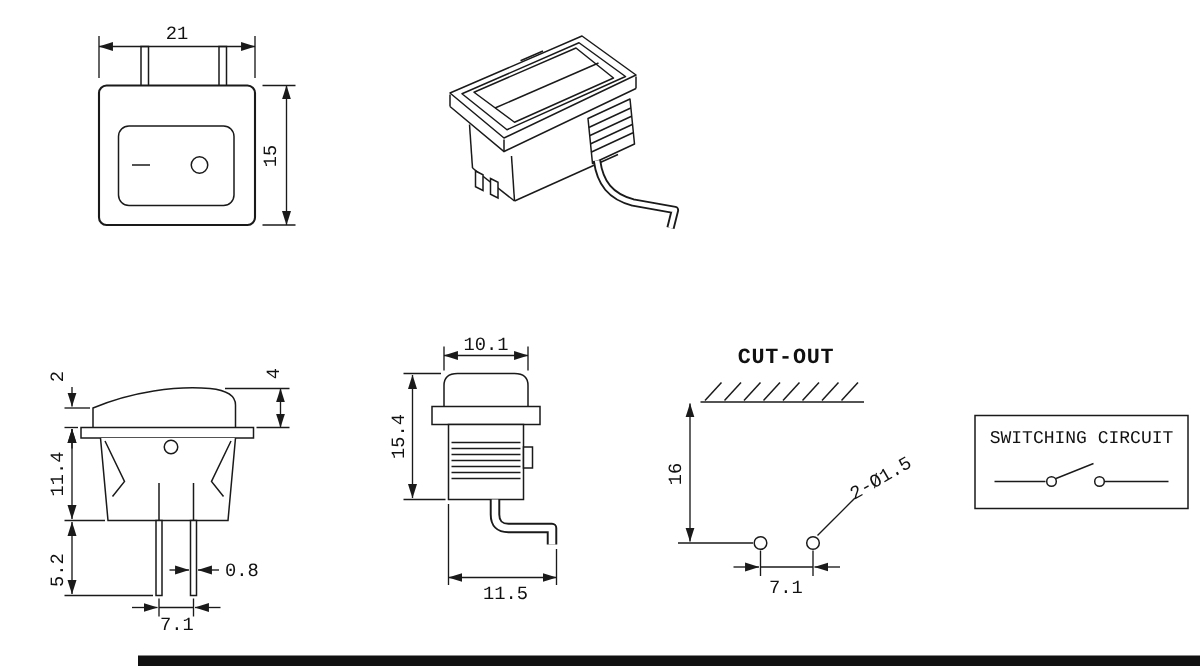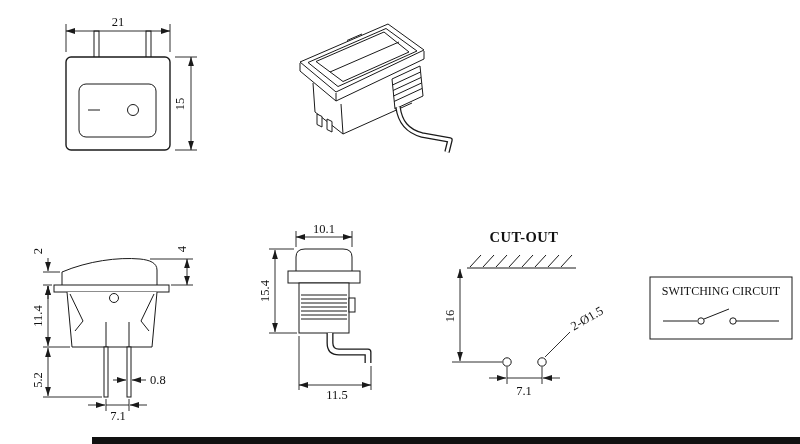--- a/index.html
+++ b/index.html
@@ -1,18 +1,18 @@
 <!DOCTYPE html>
 <html><head>
 <meta charset="utf-8">
 <style>
   html,body { margin:0; padding:0; background:#fff; }
   .canvas {
     position:relative; width:800px; height:444px; background:#ffffff;
-    font-family:Liberation Serif, serif; overflow:hidden;
+    font-family:Liberation Mono, monospace; overflow:hidden;
   }
   svg { position:absolute; left:0; top:0; }
   .ln  { stroke:#1a1a1a; stroke-width:1; fill:none; }
   .thick { stroke-width:1.4; }
   .fillw { fill:#ffffff; }
   .dln { stroke:#1a1a1a; stroke-width:0.9; fill:none; }
   text { fill:#111111; }
   .dim { font-size:12.5px; }
   .title { font-size:14.5px; font-weight:bold; letter-spacing:0.5px; }
   .circuit-title { font-size:12px; }

